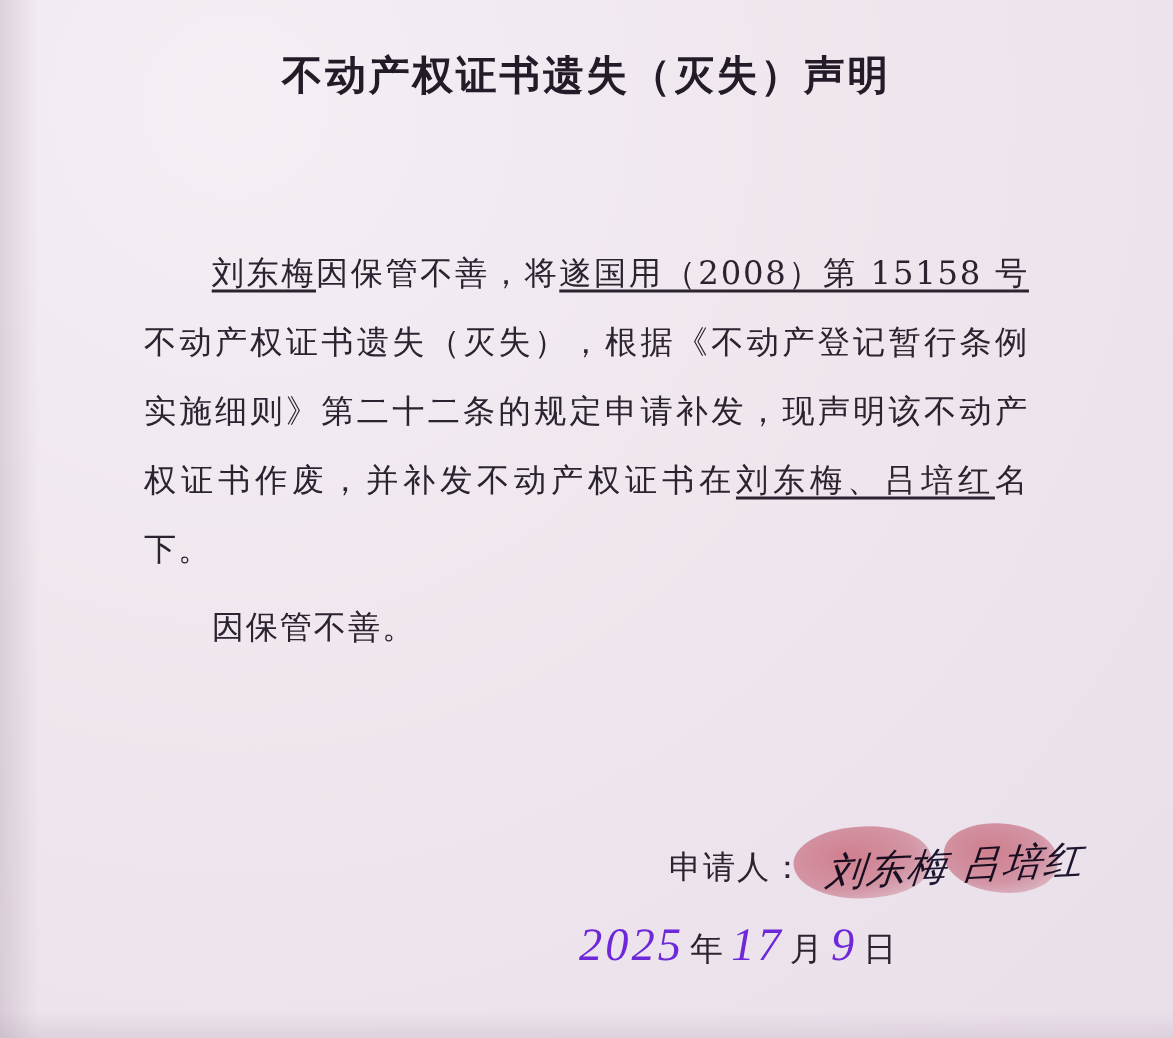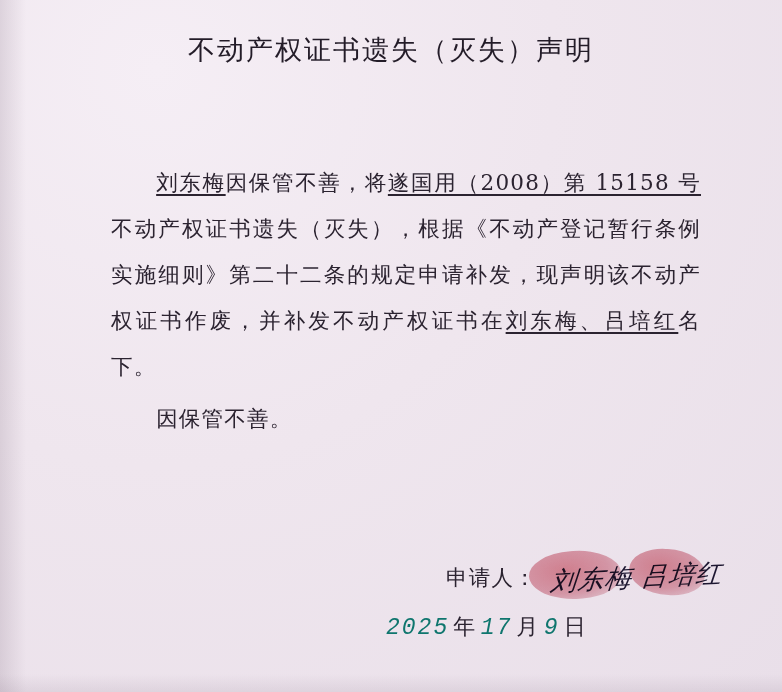--- a/index.html
+++ b/index.html
@@ -27,30 +27,30 @@
     inset: 0;
   }
 
   .doc-title {
     position: absolute;
     top: 32px;
     left: 0;
     width: 100%;
     text-align: center;
     font-size: 27px;
-    font-weight: normal;
+    font-weight: bold;
     letter-spacing: 2px;
     color: #231c28;
     font-family: "DejaVu Serif", serif;
   }
 
   .body-block {
     position: absolute;
     top: 160px;
-    left: 111px;
+    left: 96px;
     width: 590px;
   }
   .para {
     font-size: 21.5px;
     line-height: 46px;
     letter-spacing: 1.2px;
     text-align: justify;
     text-justify: inter-character;
     color: #2b2330;
     font-family: "DejaVu Serif", serif;
@@ -118,24 +118,24 @@
   .date-row {
     position: absolute;
     left: 386px;
     top: 612px;
     font-size: 22px;
     letter-spacing: 1.5px;
     font-family: "DejaVu Serif", serif;
     color: #2b2330;
   }
   .date-hand {
-    font-family: Liberation Mono, monospace;
-    font-size: 23px;
+    font-family: Liberation Serif, serif;
+    font-size: 31px;
     font-style: italic;
-    color: #0f766e;
+    color: #6d28d9;
     letter-spacing: 2px;
   }
   .date-unit {
     margin: 0 4px;
   }
 
   .edge-shadow-left {
     position: absolute;
     left: 0; top: 0; bottom: 0; width: 26px;
     background: linear-gradient(to right, rgba(120,100,120,0.18), rgba(120,100,120,0));

